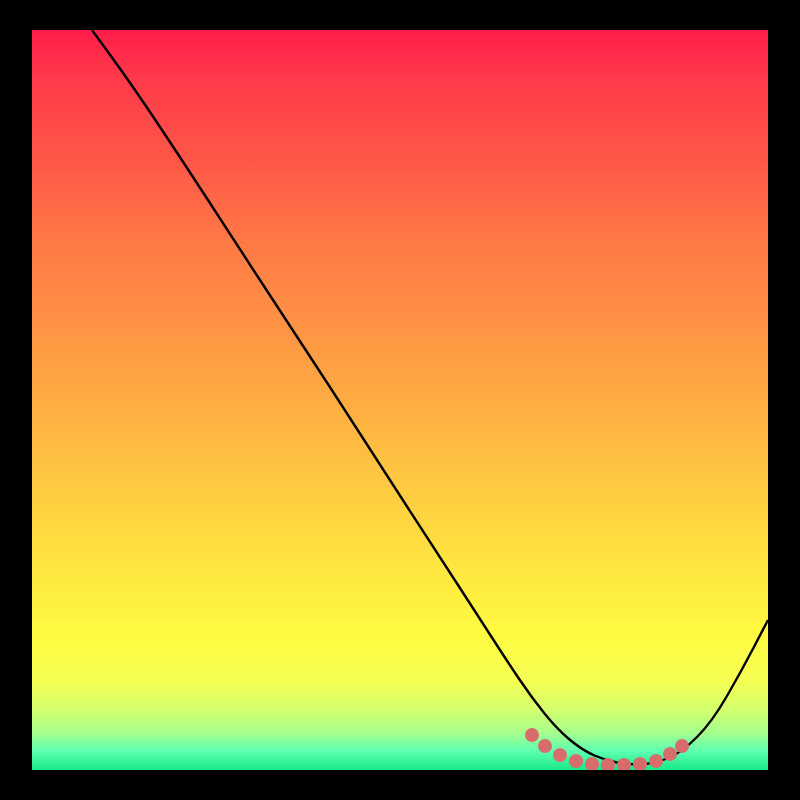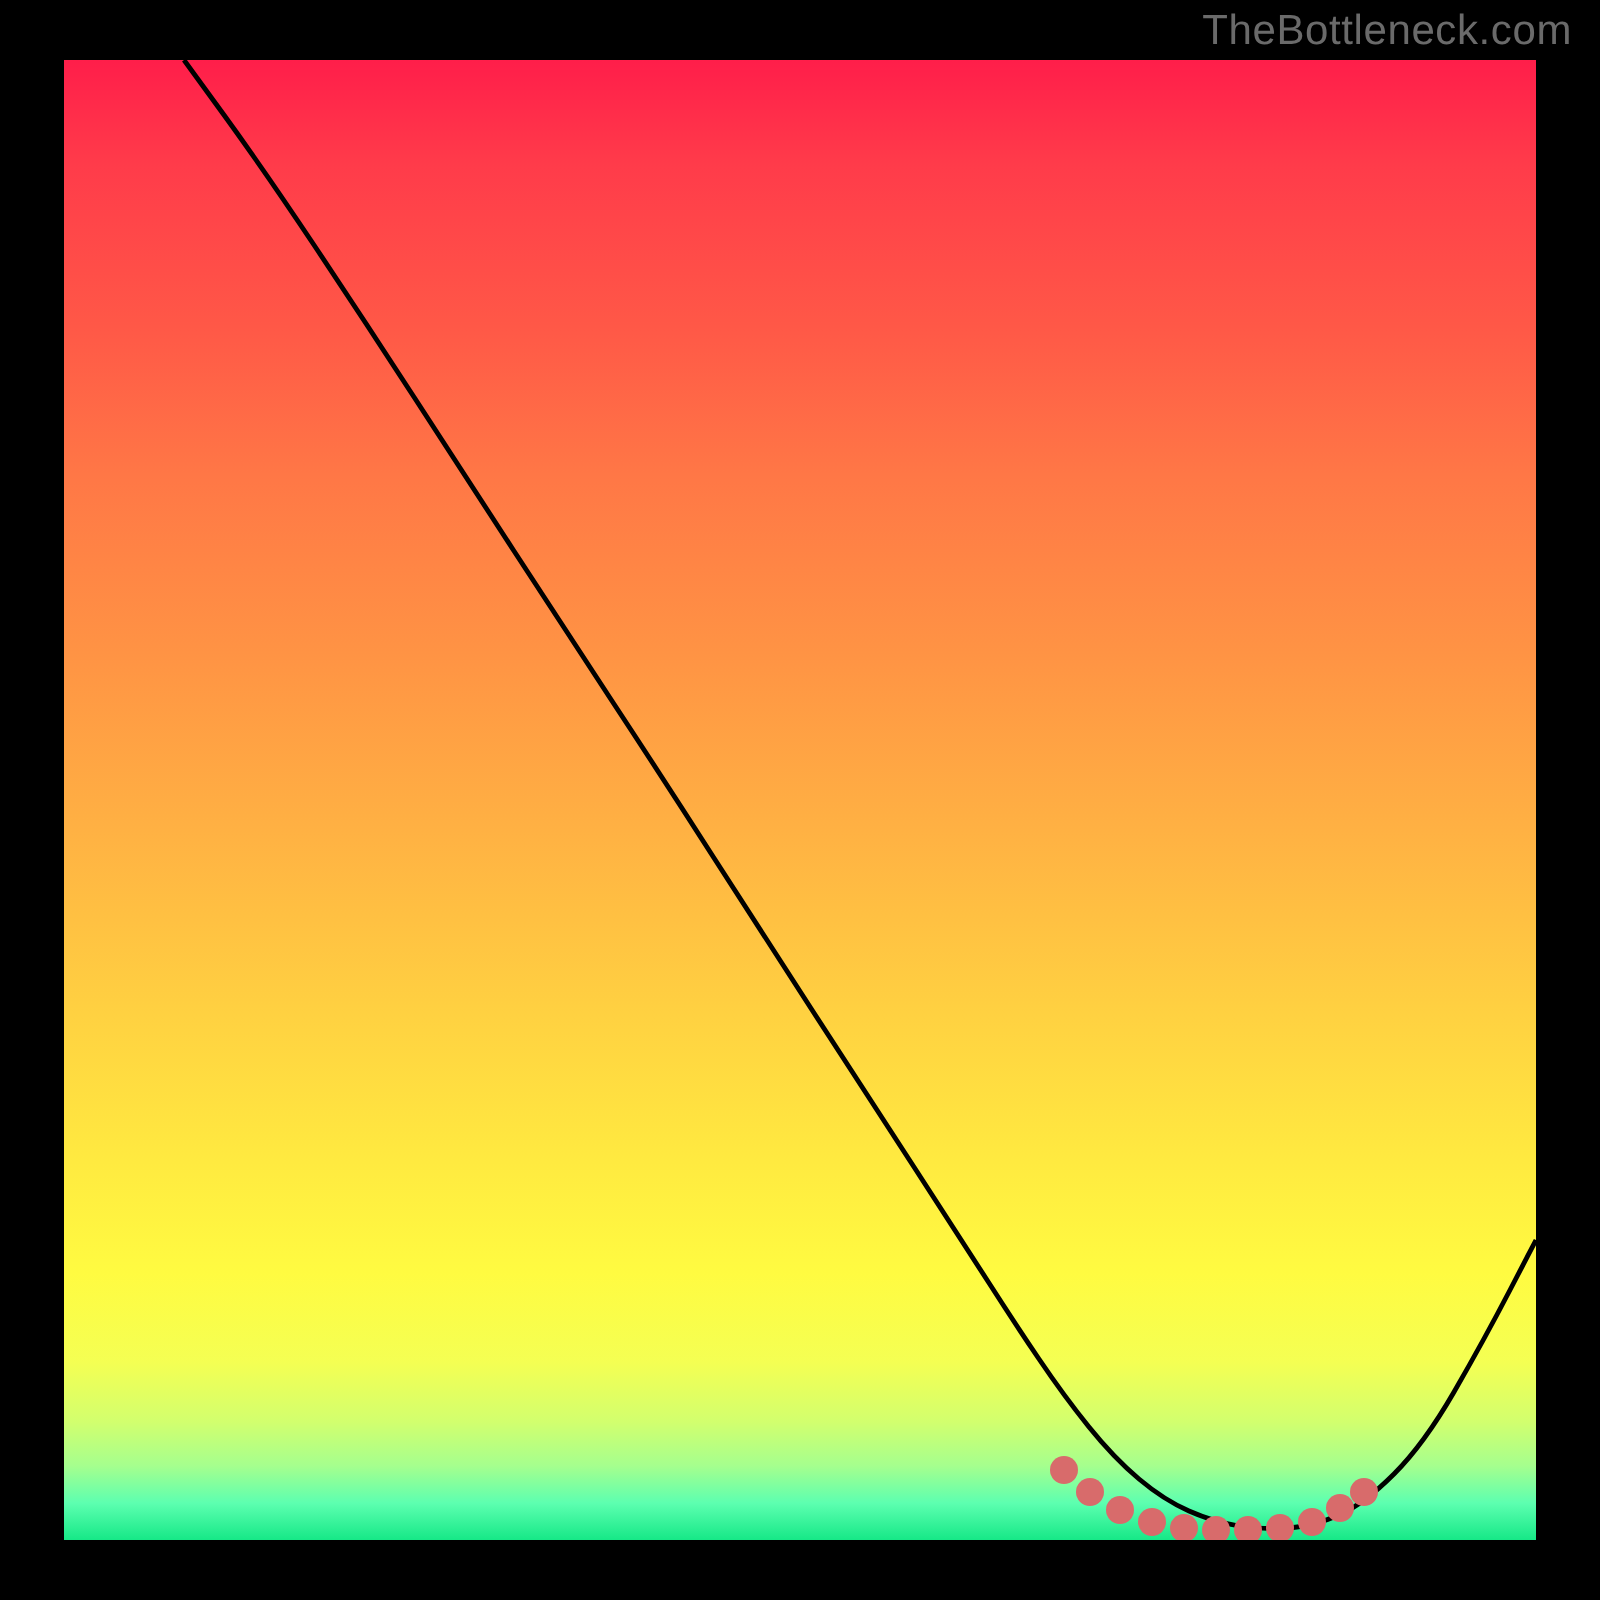--- a/index.html
+++ b/index.html
@@ -60,21 +60,20 @@
     inset: 0;
     width: 100%;
     height: 100%;
   }
 </style>
 </head>
 <body>
 
 <div class="container">
 
-  <div class="watermark">TheBottleneck.com</div>
 
   <div class="plot-area">
     <div class="gradient-bg"></div>
 
     <svg class="curve" viewBox="0 0 736 740" preserveAspectRatio="none">
       <path d="M 60 0 Q 60 0 80 27.5 Q 100 55 125 92.5 Q 150 130 175 168.5 Q 200 207 225 245.5 Q 250 284 275 322 Q 300 360 325 399 Q 350 438 375 476.5 Q 400 515 425 553.5 Q 450 592 462.5 611.5 Q 475 631 487.5 649.5 Q 500 668 512.5 683.5 Q 525 699 537.5 709.5 Q 550 720 562.5 725.5 Q 575 731 587.5 733 Q 600 735 612.5 734 Q 625 733 637.5 727.5 Q 650 722 665 707 Q 680 692 695 666 Q 710 640 723 615 L 736 590" fill="none" stroke="#000000" stroke-width="2.4"></path>
       <g>
           <circle cx="500" cy="705" r="7" fill="#d86b6b"></circle>
           <circle cx="513" cy="716" r="7" fill="#d86b6b"></circle>
           <circle cx="528" cy="725" r="7" fill="#d86b6b"></circle>

